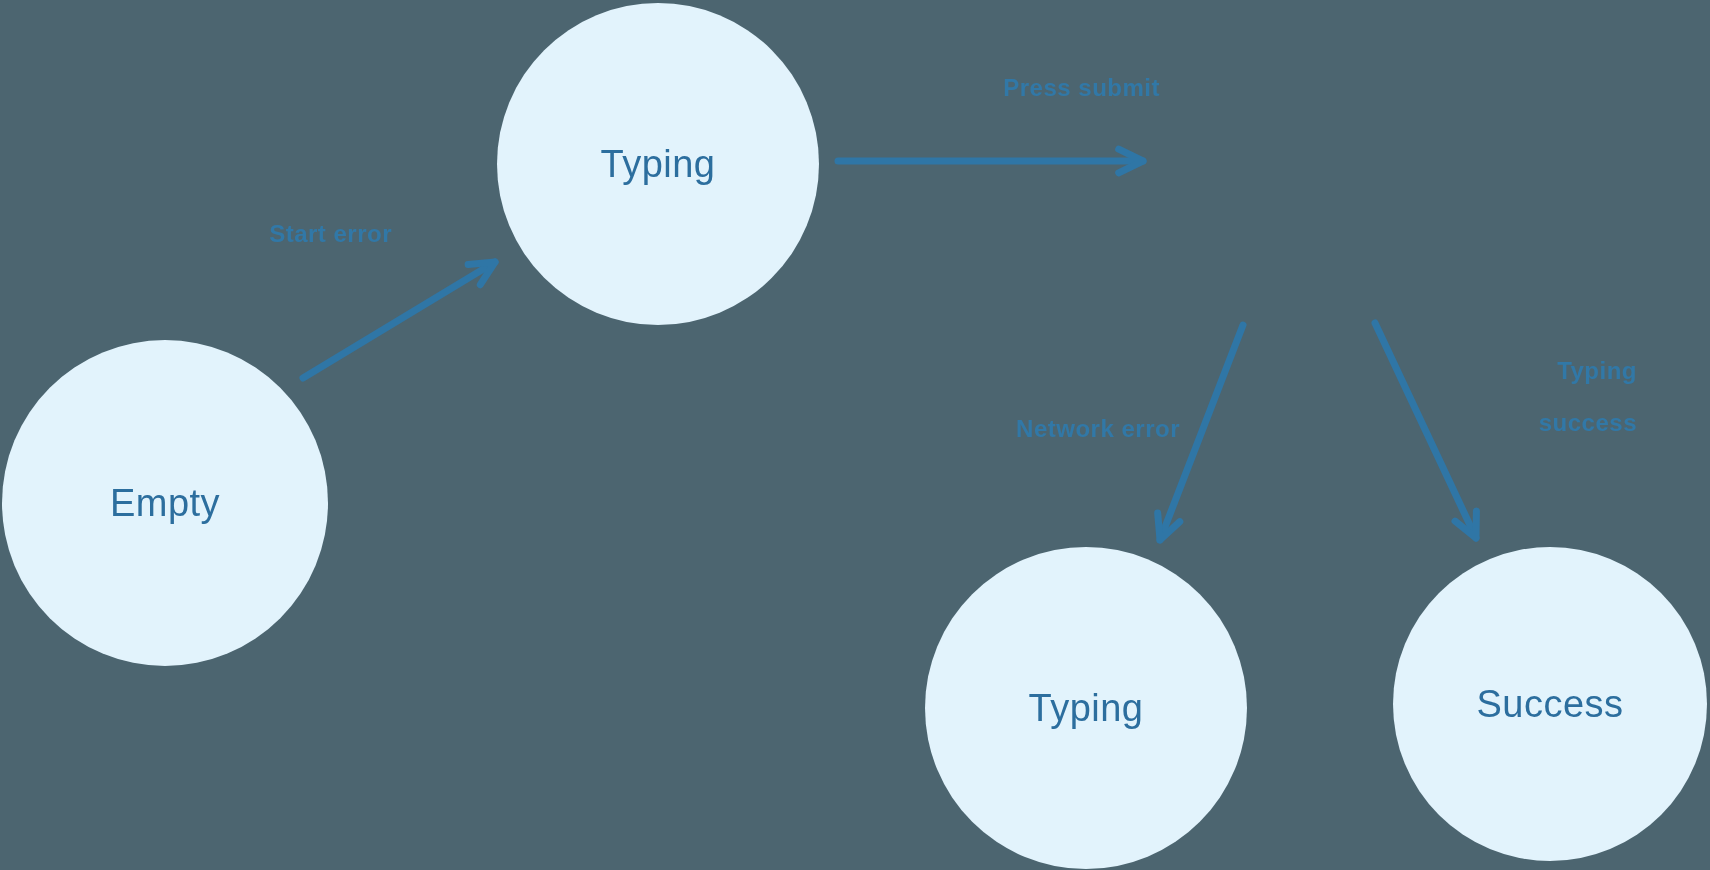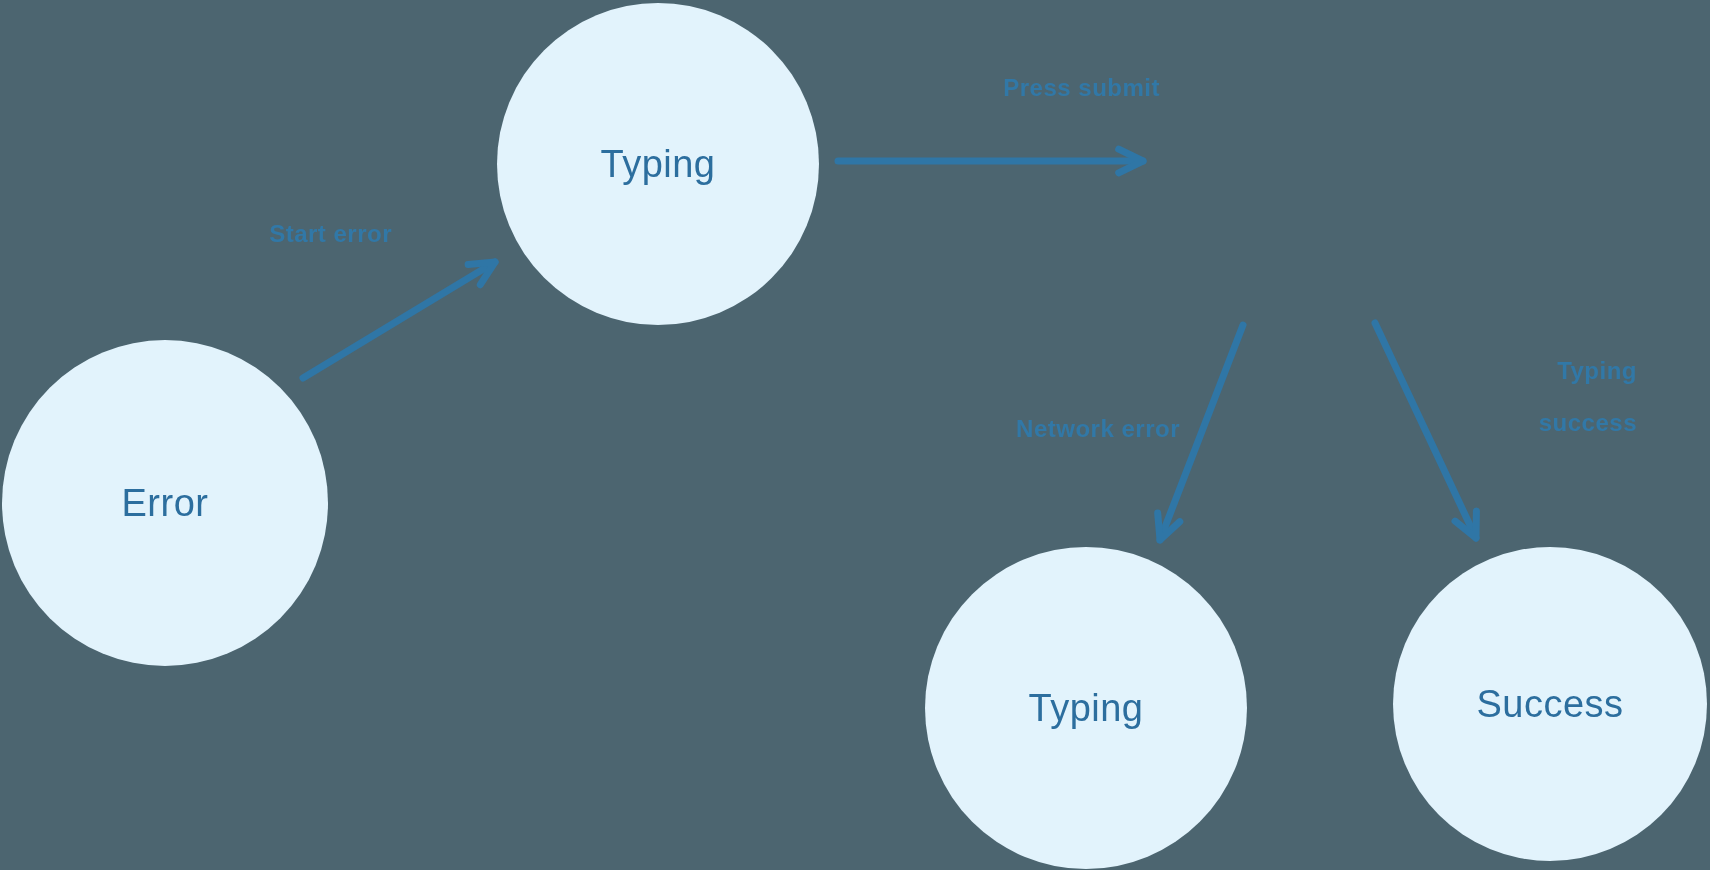--- a/index.html
+++ b/index.html
@@ -70,21 +70,21 @@
         <path d="M 1243 325 L 1160 540"></path>
         <path d="M 1157.7 513.1 L 1160 540 L 1179.8 521.6"></path>
       </g>
       <g fill="none" stroke="#2F76A6" stroke-width="7" stroke-linecap="round" stroke-linejoin="round">
         <path d="M 1375 323 L 1476 538"></path>
         <path d="M 1455.0 521.1 L 1476 538 L 1476.4 511.0"></path>
       </g>
     </svg>
 
   <div class="node" style="left:2px;top:340px;width:326px;height:326px;">
-    <span>Error</span>
+    <span>Empty</span>
   </div>
 
   <div class="node" style="left:497px;top:3px;width:322px;height:322px;">
     <span>Typing</span>
   </div>
 
 
   <div class="node" style="left:925px;top:547px;width:322px;height:322px;">
     <span>Typing</span>
   </div>

